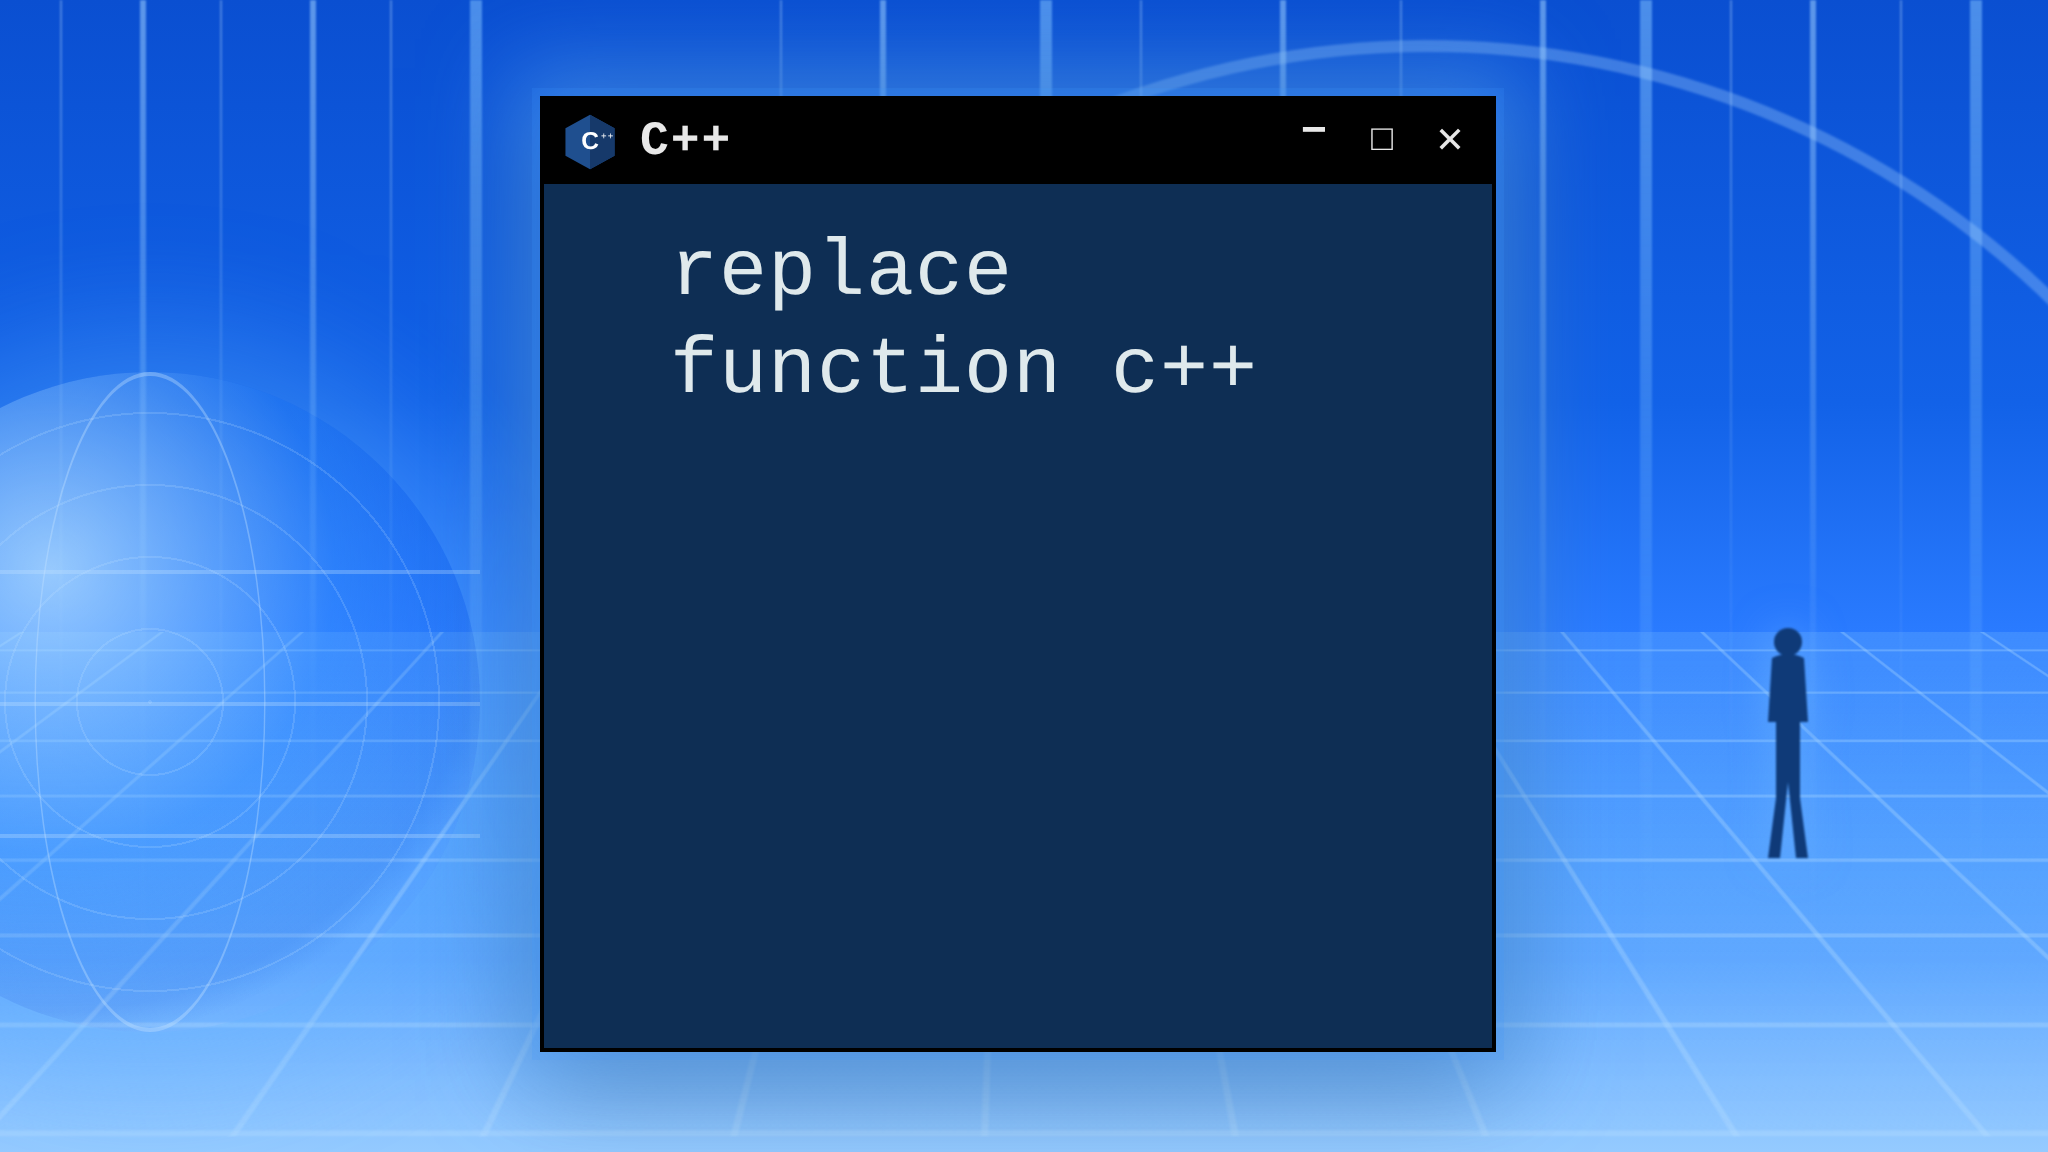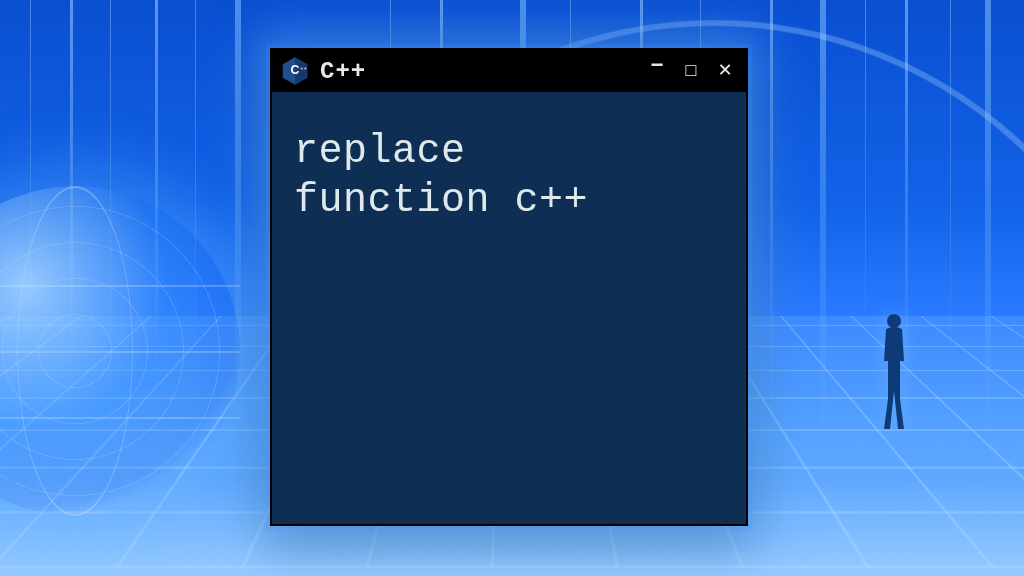--- a/index.html
+++ b/index.html
@@ -136,21 +136,22 @@
       line-height: 1;
       width: 22px;
       text-align: center;
       cursor: pointer;
       font-family: 'Consolas','Courier New',monospace;
       font-weight: 700;
     }
     .ctrl.min { transform: translateY(-4px); }
     .ctrl.box { font-size: 18px; }
     .body {
-      padding: 36px 22px;
+      padding: 22px 22px;
+      margin-left: 41px;
     }
     .content {
       color: #dfe9ec;
       font-size: 40px;
       line-height: 1.22;
       font-family: 'Consolas','Courier New',monospace;
       white-space: pre-line;
       letter-spacing: 0.5px;
     }
   </style>

